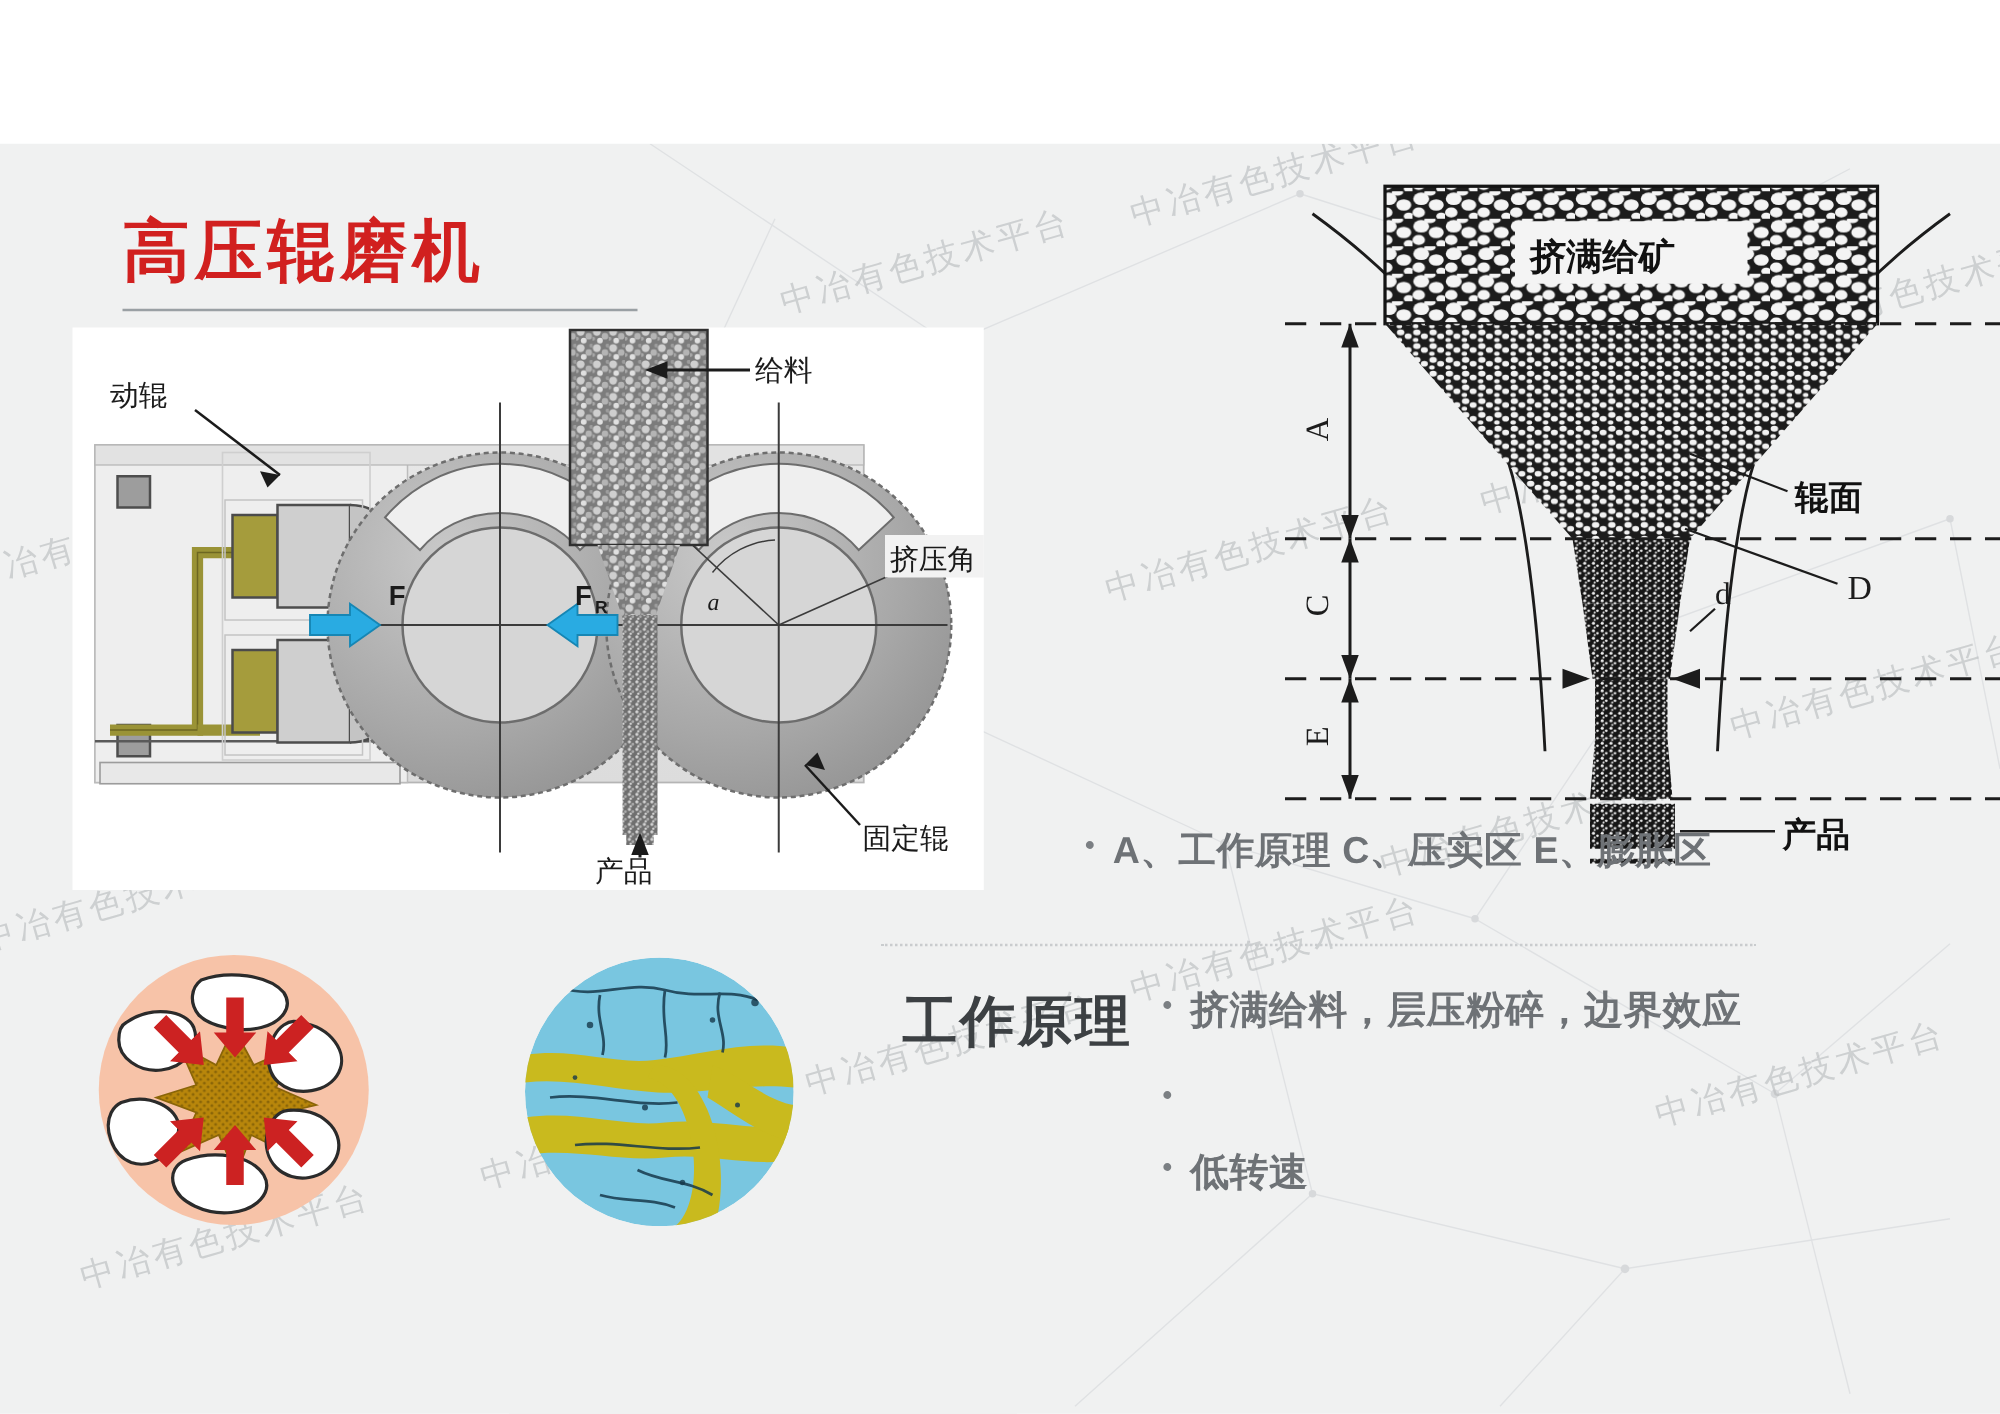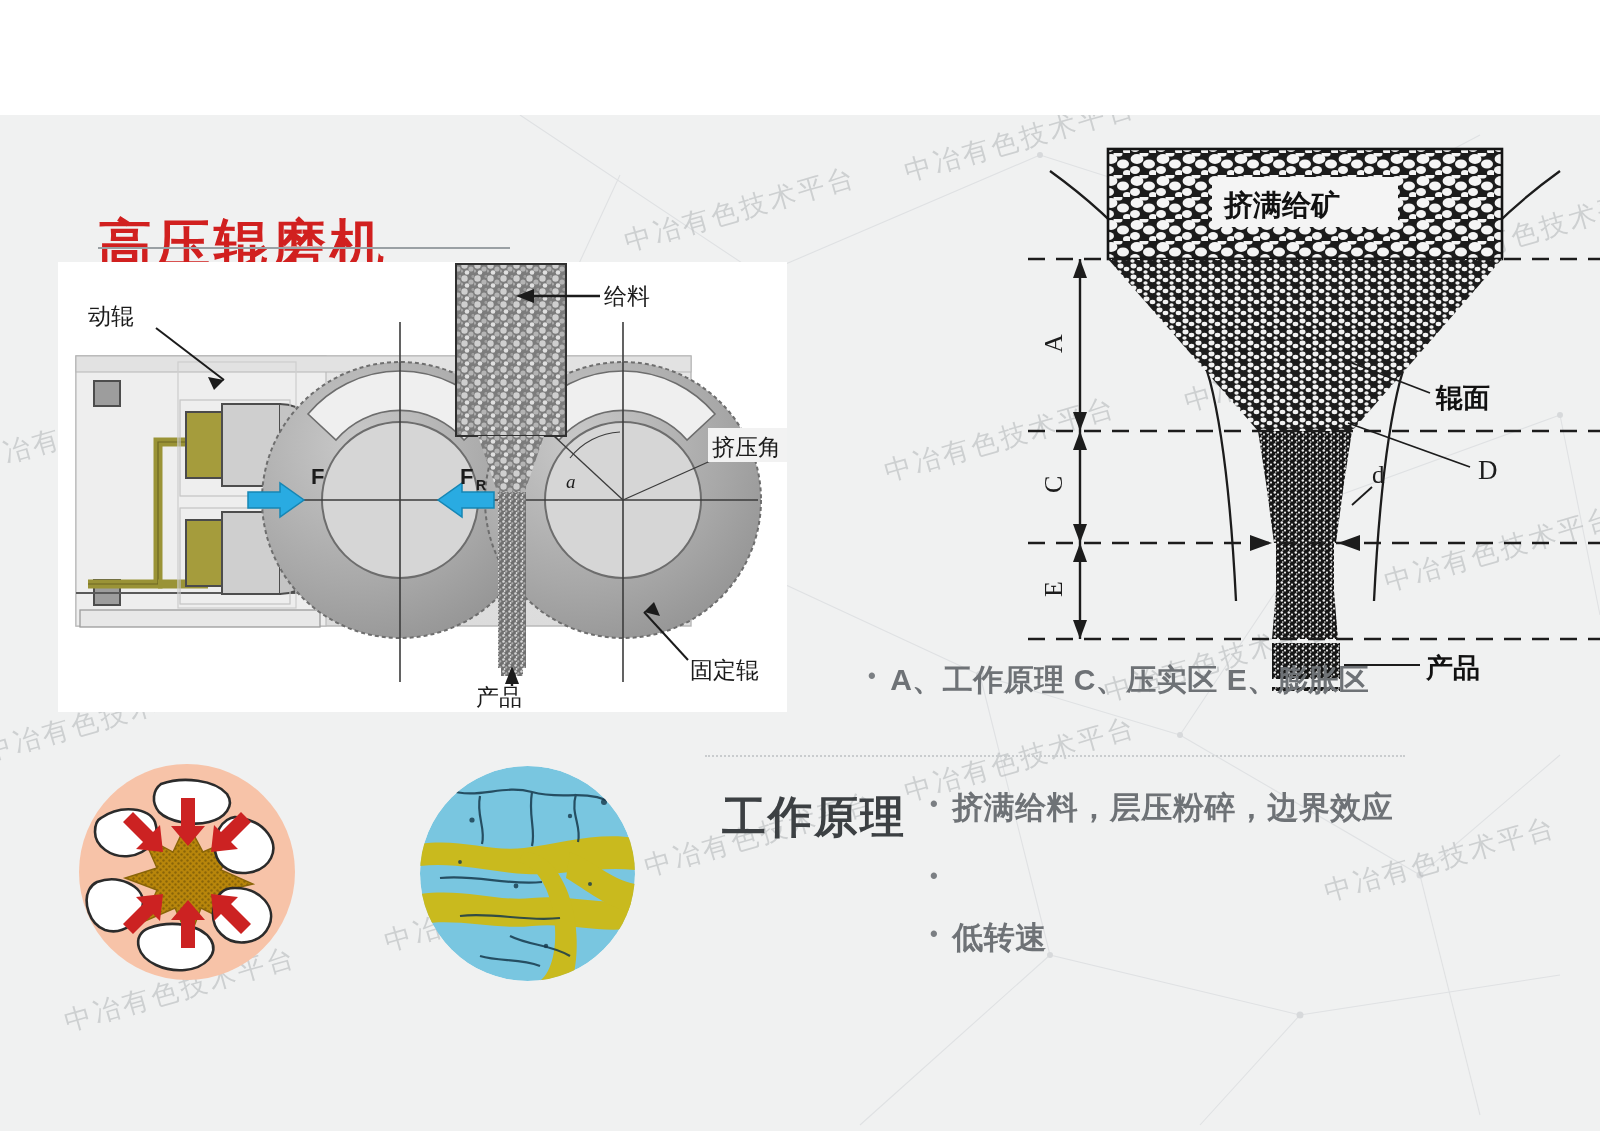--- a/index.html
+++ b/index.html
@@ -32,21 +32,20 @@
     transform-origin:left top;
   }
   
   #title{
     position:absolute;left:98px;top:58px;
     font-family:"DejaVu Serif","Liberation Serif",serif;
     font-size:54px;font-weight:700;
     color:#d1201f;
     letter-spacing:4px;
     line-height:1;
-    margin-top:44px;
   }
   #title-rule{
     position:absolute;left:98px;top:132px;width:412px;height:0;
     border-top:2px solid #9aa0a4;
   }
   
   #machine-panel{
     position:absolute;left:58px;top:147px;width:729px;height:450px;
     background:#ffffff;
   }

